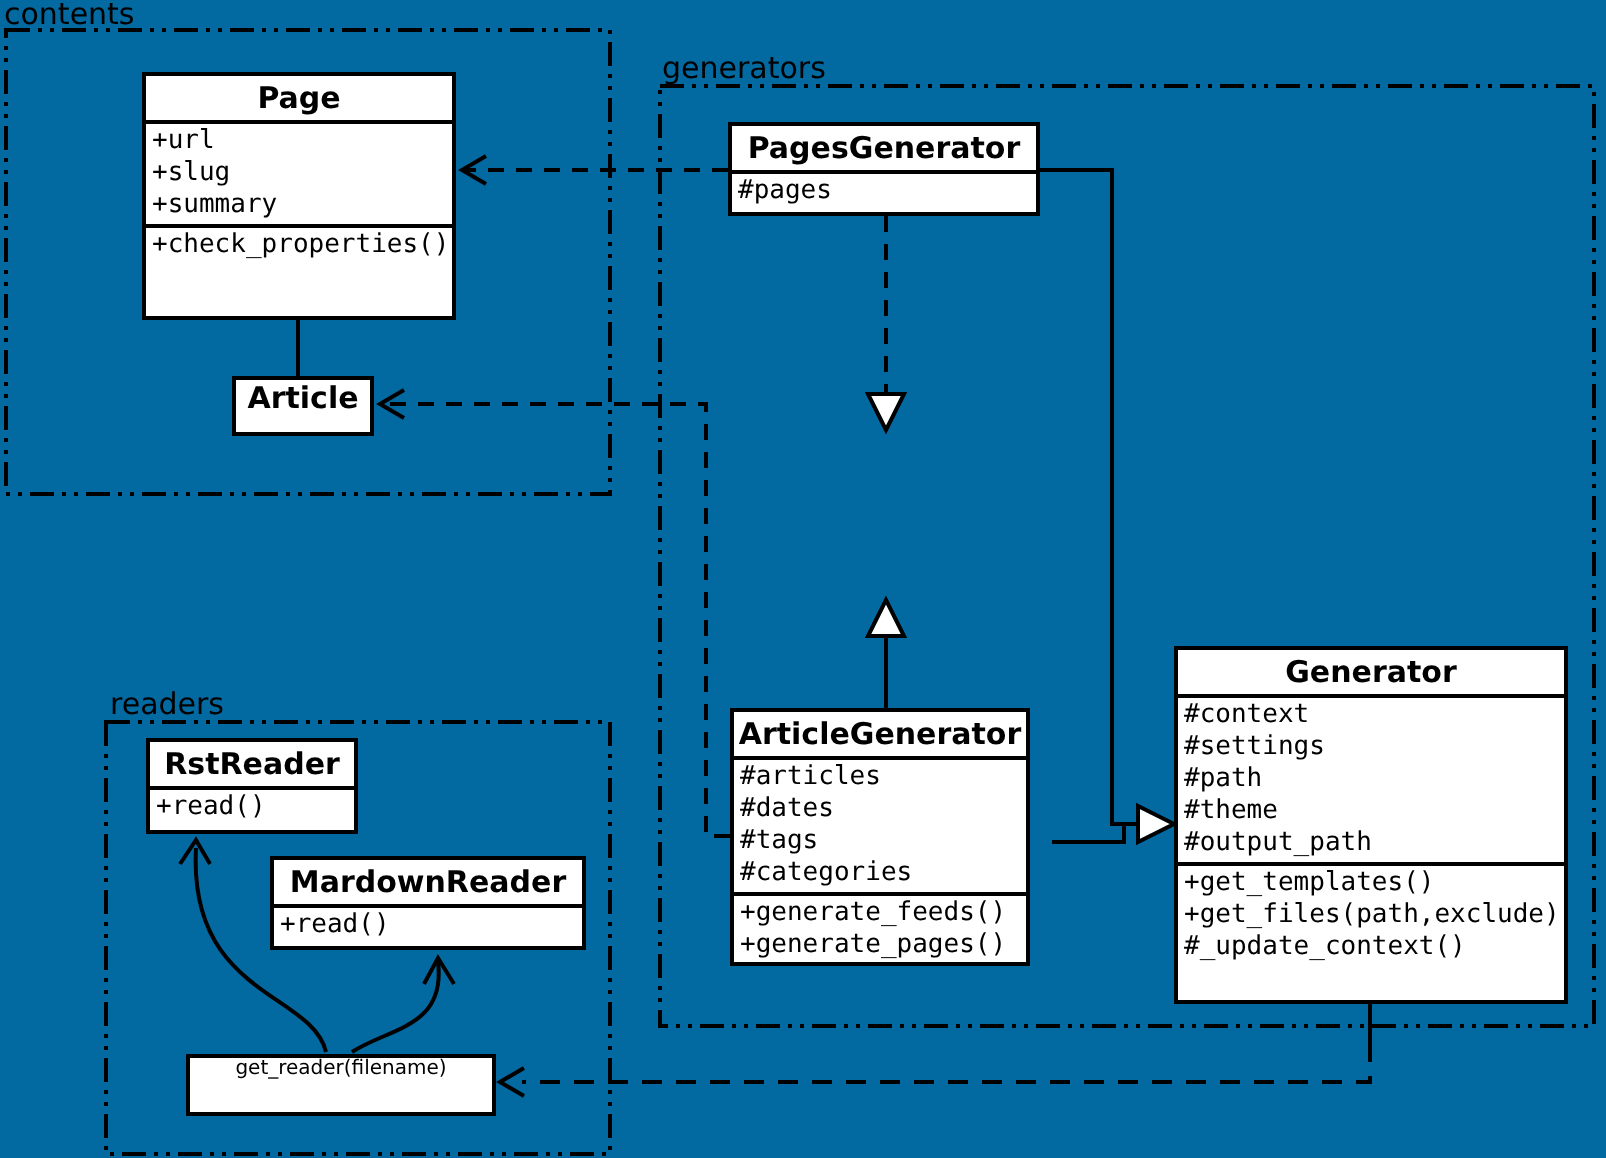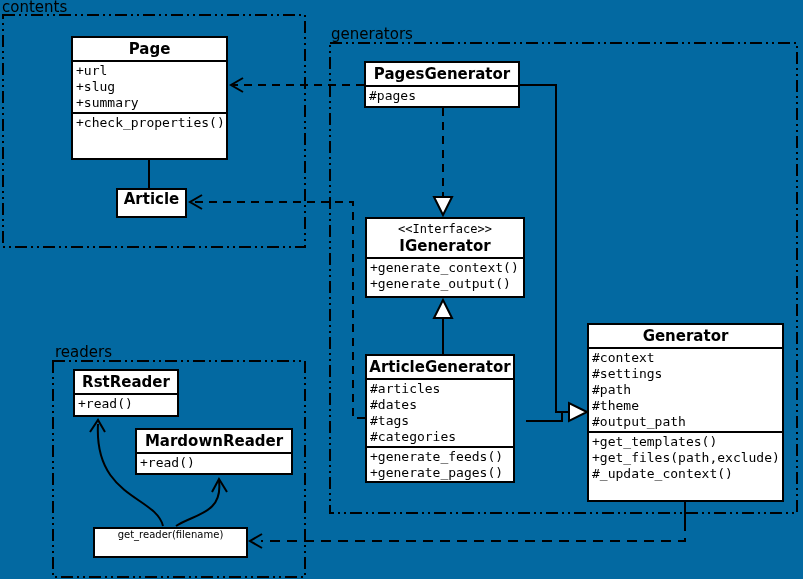--- a/index.html
+++ b/index.html
@@ -93,28 +93,20 @@
     <div class="uml-title" style="padding:0;">Article</div>
   </div>
 
   <div class="uml-class" style="left:364px; top:61px; width:156px; height:47px;">
     <div class="uml-title">PagesGenerator</div>
     <div class="uml-comp">
       <div class="uml-member">#pages</div>
     </div>
   </div>
 
-  <div class="uml-class" style="left:365px; top:217px; width:160px; height:81px;">
-    <div class="uml-stereotype">&lt;&lt;Interface&gt;&gt;</div>
-    <div class="uml-title" style="padding-top:0;">IGenerator</div>
-    <div class="uml-comp">
-      <div class="uml-member">+generate_context()</div>
-      <div class="uml-member">+generate_output()</div>
-    </div>
-  </div>
 
   <div class="uml-class" style="left:365px; top:354px; width:150px; height:129px;">
     <div class="uml-title">ArticleGenerator</div>
     <div class="uml-comp">
       <div class="uml-member">#articles</div>
       <div class="uml-member">#dates</div>
       <div class="uml-member">#tags</div>
       <div class="uml-member">#categories</div>
     </div>
     <div class="uml-comp">

